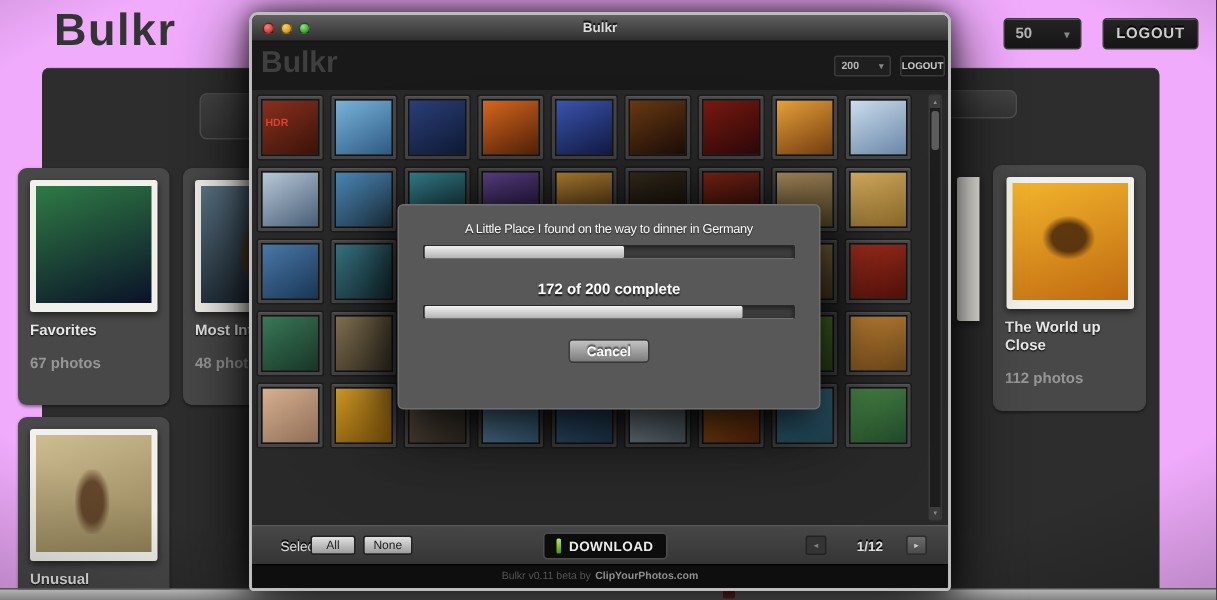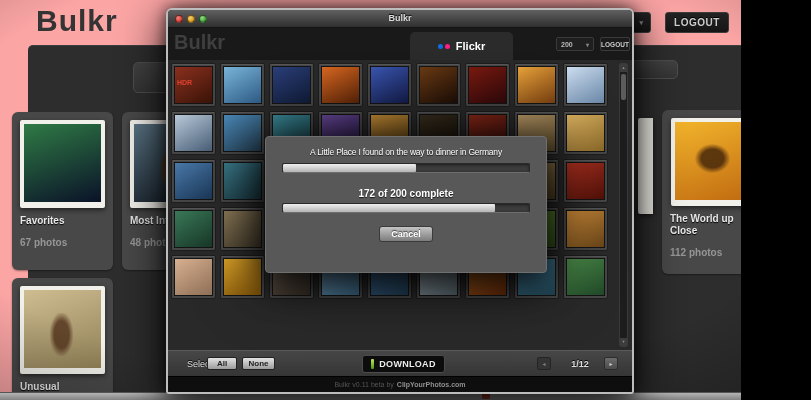--- a/index.html
+++ b/index.html
@@ -1,19 +1,19 @@
 <!DOCTYPE html>
 <html><head>
 <meta charset="utf-8">
 <style>
   * { margin:0; padding:0; box-sizing:border-box; }
   html,body { background:#000; }
   .stage {
-    position:relative; width:741px; height:400px; overflow:hidden;
-    background:#fca5a5; font-family:"Liberation Sans", sans-serif;
+    position:relative; width:811px; height:400px; overflow:hidden;
+    background:#f0abfc; font-family:"Liberation Sans", sans-serif;
     -webkit-font-smoothing:antialiased;
   }
   
   .outer-logo { position:absolute; left:36px; top:4px; font-size:30px; font-weight:bold;
     color:#343434; letter-spacing:1px; text-shadow:0 1px 0 rgba(255,255,255,0.03); z-index:1; }
   .outer-controls { position:absolute; right:12px; top:12px; display:flex; gap:14px; z-index:2; }
   .outer-dd { width:52px; height:21px; background:linear-gradient(#232323,#161616);
     border:1px solid #3c3c3c; border-radius:3px; display:flex; align-items:center;
     justify-content:space-between; padding:0 7px; color:#b5b5b5; font-size:10px; font-weight:bold; }
   .outer-dd .caret { font-size:7px; color:#888; }
@@ -120,21 +120,21 @@
     color:#8a8a8a; font-size:4px; line-height:8px; text-align:center; }
   .gsb-up { top:0; } .gsb-down { bottom:0; }
   .gsb-thumb { position:absolute; left:1px; top:10px; width:5px; height:26px;
     background:#5c5c5c; border-radius:2px; }
   
   .bottom-bar { height:26px; flex:0 0 26px; background:linear-gradient(#474747,#353535);
     border-top:1px solid #5a5a5a; position:relative; }
   .sel-label { position:absolute; left:19px; top:8px; font-size:9px; font-weight:normal;
     color:#ddd; text-shadow:0 -1px 0 #000; }
   .mini-btn { position:absolute; top:6px; height:13px; background:linear-gradient(#e2e2e2,#9c9c9c);
-    border:1px solid #222; border-radius:2px; color:#222; font-size:8px; font-weight:bold;
+    border:1px solid #222; border-radius:2px; color:#222; font-size:8px; font-weight:normal;
     display:flex; align-items:center; justify-content:center; }
   .btn-all { left:39px; width:30px; } .btn-none { left:74px; width:33px; }
   .dl-btn { position:absolute; left:194px; top:4px; width:83px; height:18px; background:#0c0c0c;
     border:1px solid #4c4c4c; border-radius:3px; display:flex; align-items:center;
     justify-content:center; gap:5px; color:#ececec; font-size:9px; font-weight:bold;
     letter-spacing:0.3px; text-shadow:0 -1px 0 #000; }
   .green-bar { width:3px; height:10px; border-radius:1px;
     background:linear-gradient(#bdea5a,#549310); }
   .pg-btn { position:absolute; top:6px; width:14px; height:13px; border-radius:2px;
     font-size:5px; text-align:center; line-height:12px; }
@@ -234,25 +234,20 @@
       <div class="lights">
         <span class="light light-red"></span>
         <span class="light light-yellow"></span>
         <span class="light light-green"></span>
       </div>
       <div class="win-title">Bulkr</div>
     </div>
 
     <div class="app-header">
       <div class="app-logo">Bulkr</div>
-      <div class="tab-flickr">
-        <span class="fdot fdot-blue"></span>
-        <span class="fdot fdot-pink"></span>
-        <span>Flickr</span>
-      </div>
       <div class="hdr-dd">
         <span>200</span>
         <span class="caret">▾</span>
       </div>
       <div class="hdr-logout">LOGOUT</div>
     </div>
 
 
 
     <div class="photo-grid">

